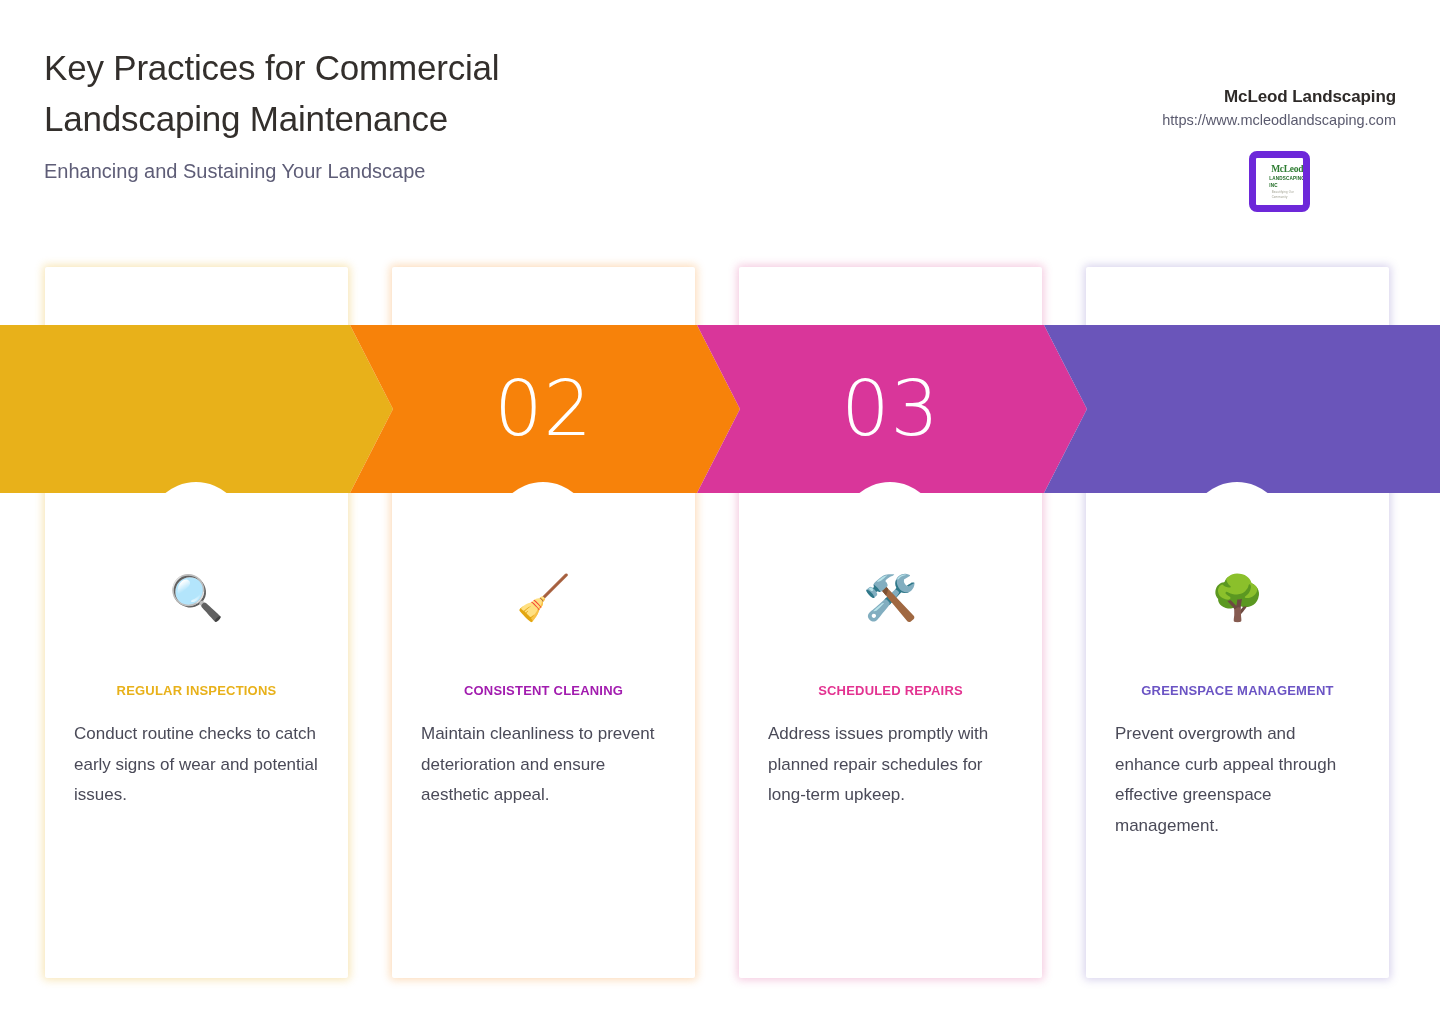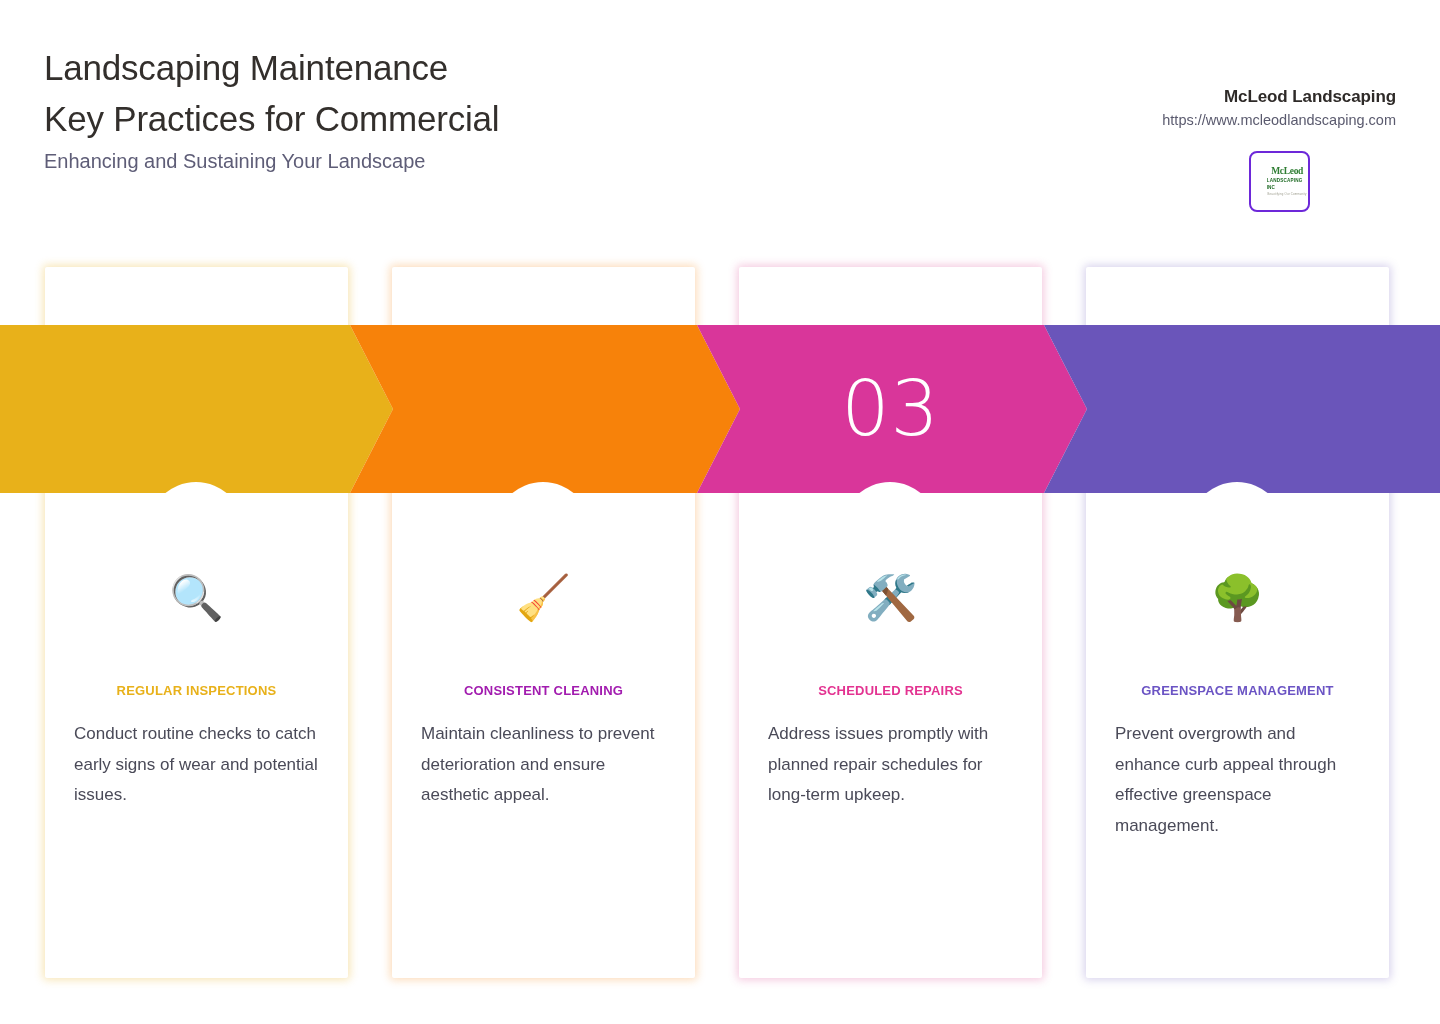--- a/index.html
+++ b/index.html
@@ -33,21 +33,21 @@
 
   .page-title {
     font-size: 35px;
     line-height: 51px;
     font-weight: 400;
     color: #332f2c;
     letter-spacing: -0.2px;
   }
 
   .page-subtitle {
-    margin-top: 4px;
+    margin-top: 14px;
     font-size: 20px;
     line-height: 26px;
     font-weight: 400;
     color: #5e5d77;
   }
 
   .brand-block {
     position: absolute;
     right: 44px;
     top: 86px;
@@ -72,21 +72,21 @@
   .brand-url {
     font-size: 14.5px;
     color: #5a5a6e;
     line-height: 22px;
     margin-top: 1px;
   }
 
   .brand-logo {
     width: 61px;
     height: 61px;
-    border: 2px solid #6d28d9;
+    border: 7px solid #6d28d9;
     border-radius: 8px;
     background: #ffffff;
     display: flex;
     flex-direction: column;
     align-items: center;
     justify-content: center;
     overflow: hidden;
     padding-left: 16px;
   }
 
@@ -209,22 +209,22 @@
   .band-num.n-3 { left: 739px; }
   .band-num.n-4 { left: 1086px; }
 </style>
 </head>
 <body>
 
 <div class="header">
 
   <div class="title-block">
     <div class="page-title">
+      <div>Key Practices for Commercial</div>
       <div>Landscaping Maintenance</div>
-      <div>Key Practices for Commercial</div>
     </div>
     <div class="page-subtitle">Enhancing and Sustaining Your Landscape</div>
   </div>
 
   <div class="brand-block">
     <div class="brand-text">
       <div class="brand-name">McLeod Landscaping</div>
       <div class="brand-url">https://www.mcleodlandscaping.com</div>
     </div>
     <div class="brand-logo">
@@ -284,14 +284,15 @@
       </mask>
     </defs>
     <g mask="url(#notch-mask)">
       <path d="M0,0 L350,0 L393,84 L350,168 L0,168 Z" fill="#e8b11a"></path>
       <path d="M350,0 L697,0 L740,84 L697,168 L350,168 L393,84 Z" fill="#f7820a"></path>
       <path d="M697,0 L1044,0 L1087,84 L1044,168 L697,168 L740,84 Z" fill="#d9369a"></path>
       <path d="M1044,0 L1440,0 L1440,168 L1044,168 L1087,84 Z" fill="#6a55ba"></path>
     </g>
   </svg>
 
+  <div class="band-num n-2">02</div>
   <div class="band-num n-3">03</div>
 </div>
 
 </body></html>

